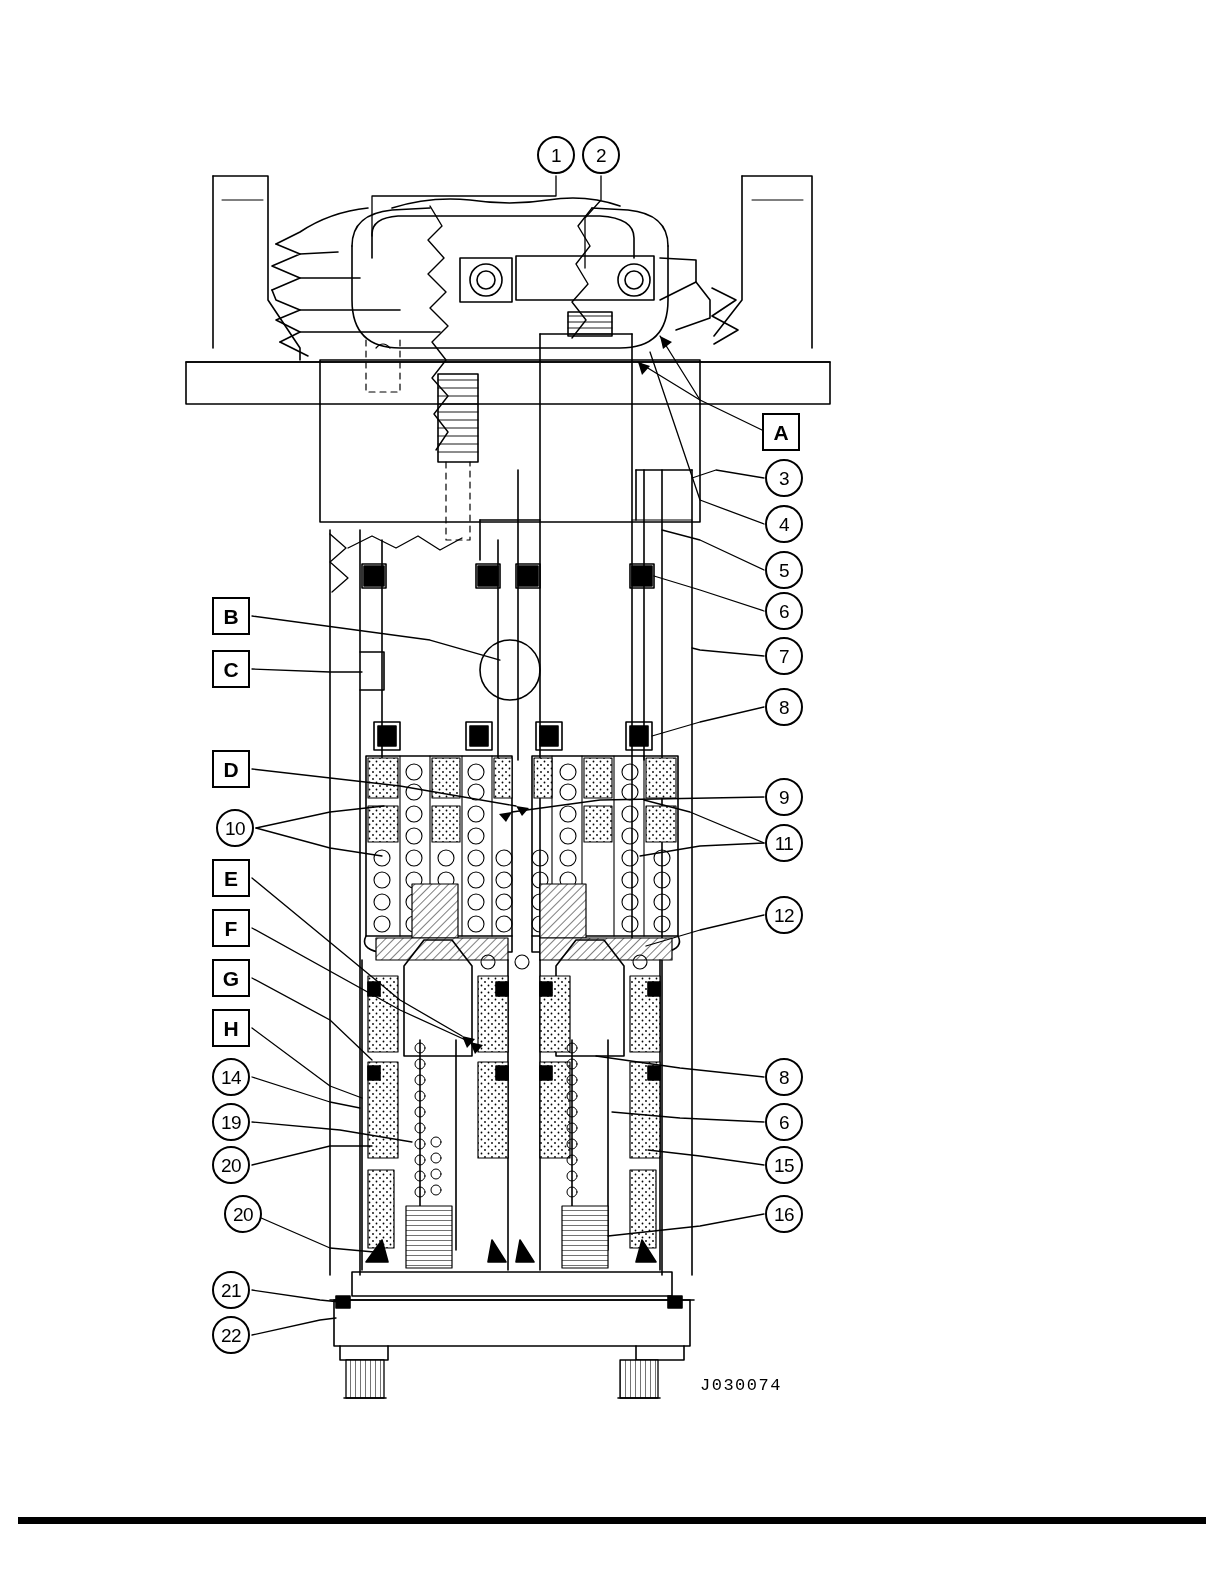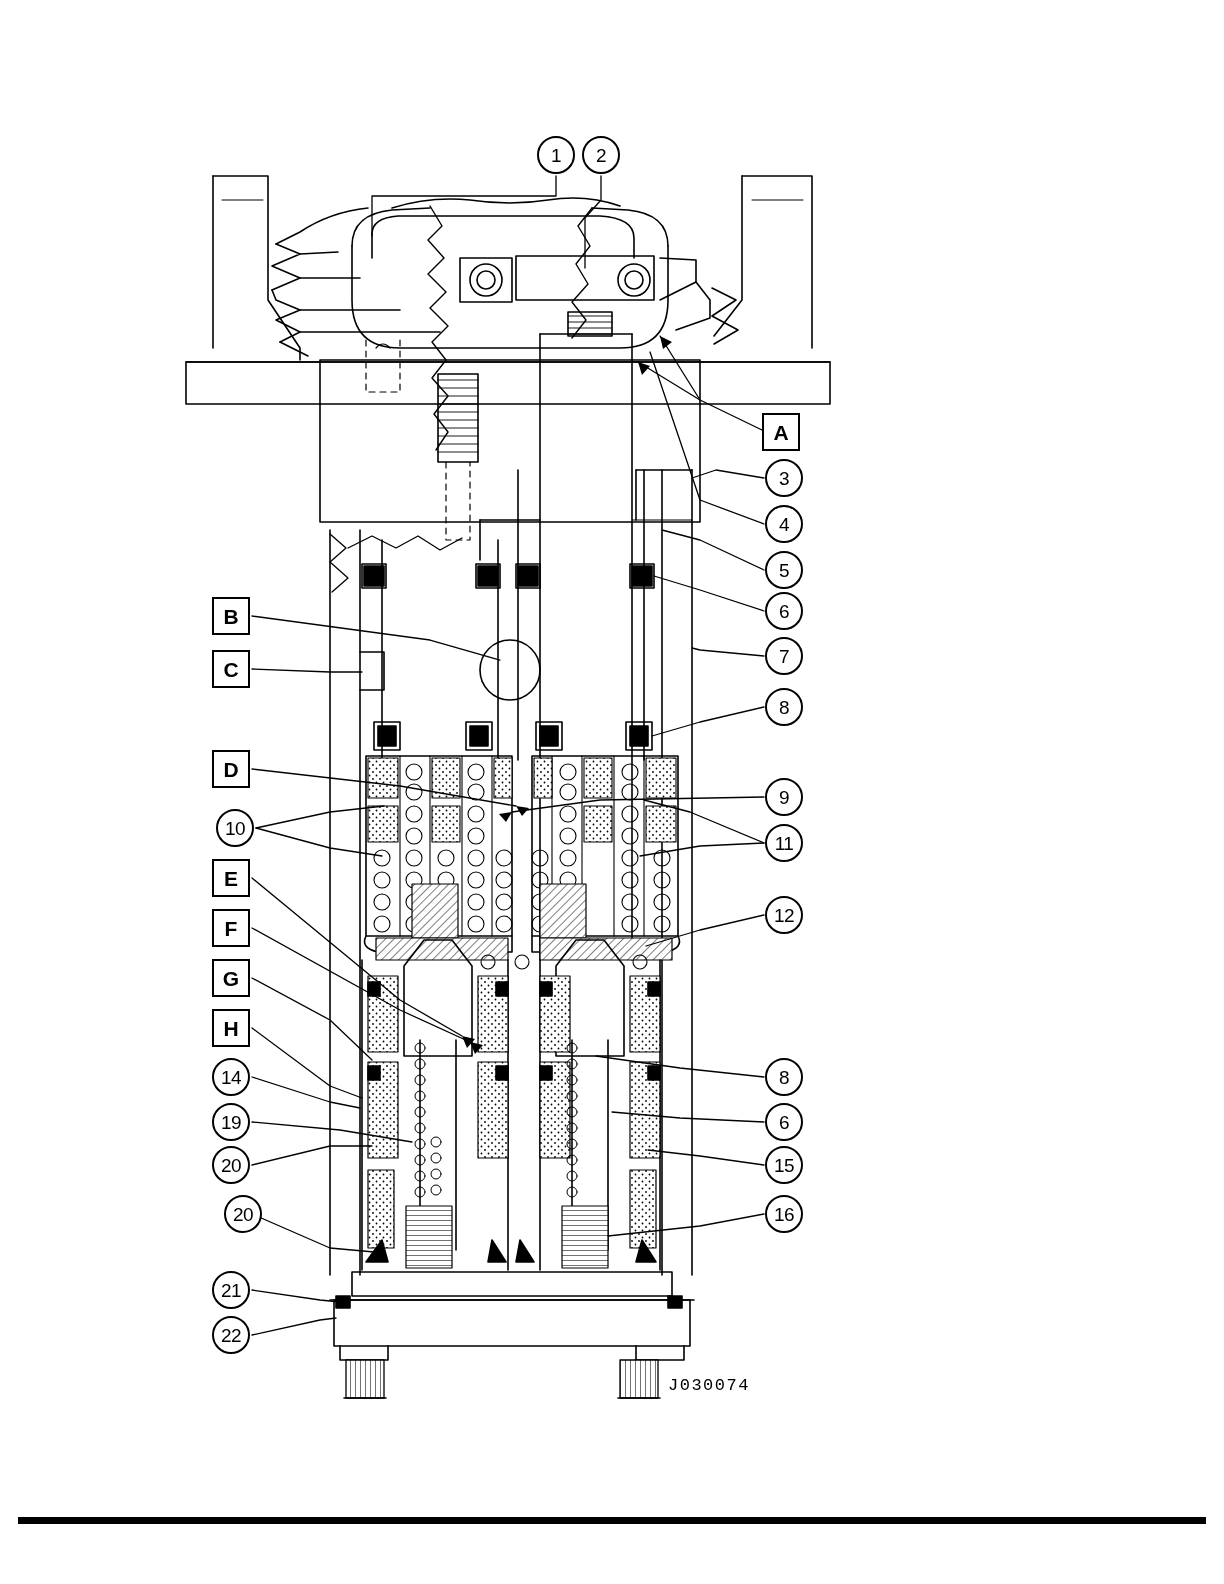--- a/index.html
+++ b/index.html
@@ -499,17 +499,17 @@
 
   <div class="callout-letter" style="left:762px; top:413px;">A</div>
   <div class="callout-letter" style="left:212px; top:597px;">B</div>
   <div class="callout-letter" style="left:212px; top:650px;">C</div>
   <div class="callout-letter" style="left:212px; top:750px;">D</div>
   <div class="callout-letter" style="left:212px; top:859px;">E</div>
   <div class="callout-letter" style="left:212px; top:909px;">F</div>
   <div class="callout-letter" style="left:212px; top:959px;">G</div>
   <div class="callout-letter" style="left:212px; top:1009px;">H</div>
 
-  <div class="fig-id" style="left:668px; top:1376px;text-align:center;">J030074</div>
+  <div class="fig-id" style="left:700px; top:1376px;text-align:center;">J030074</div>
 
   <div class="bottom-rule"></div>
 
 </div>
 
 </body></html>

